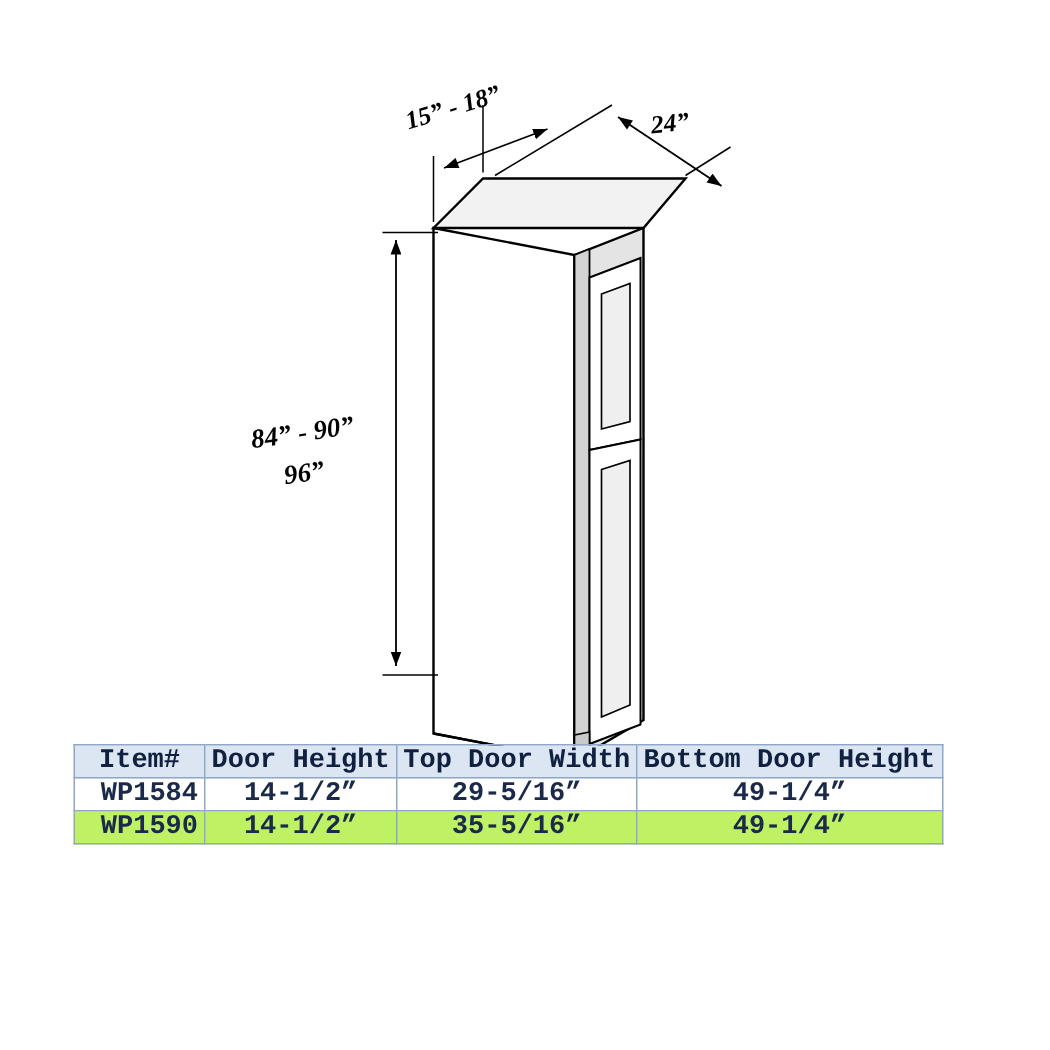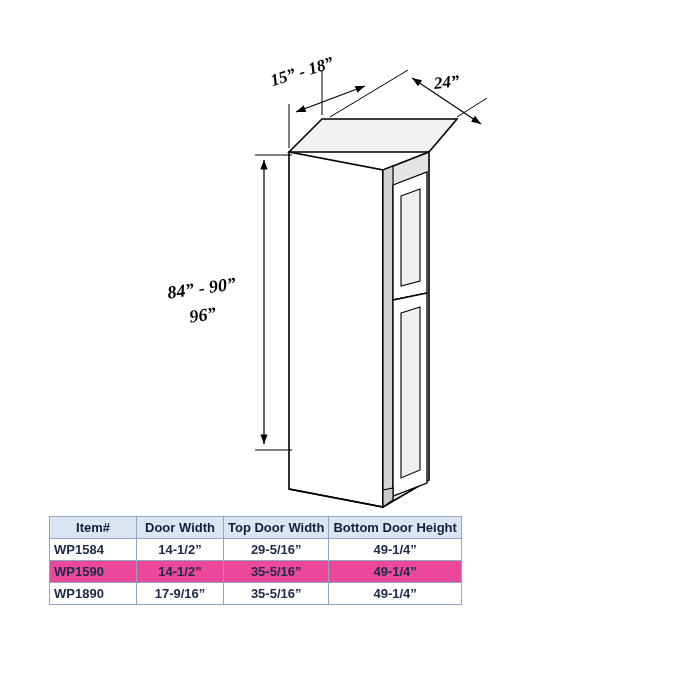--- a/index.html
+++ b/index.html
@@ -60,46 +60,46 @@
     top: 307px;
     font-size: 18px;
     transform: rotate(-8deg);
     transform-origin: left top;
   }
 
   
   #spec-table {
     position: absolute;
     left: 49px;
-    top: 516px;
+    top: 496px;
     border-collapse: collapse;
-    font-family: Liberation Sans, sans-serif;
-    font-size: 13px;
+    font-family: Liberation Mono, monospace;
+    font-size: 18px;
     color: #1b2a4a;
   }
   #spec-table th, #spec-table td {
     border: 1px solid #8ea7c7;
     padding: 2px 4px;
     text-align: center;
     height: 17px;
     line-height: 15px;
     font-weight: bold;
     white-space: nowrap;
   }
   #spec-table thead th {
     background: #dce6f2;
     color: #102040;
   }
   #spec-table tbody tr.even td {
     background: #ffffff;
   }
   #spec-table tbody tr.odd td {
-    background: #ec4899;
+    background: #bef264;
   }
-  #spec-table td.c0 { width: 78px; text-align: left; }
+  #spec-table td.c0 { width: 78px; text-align: right; }
   #spec-table td.c1 { width: 78px; }
   #spec-table td.c2 { width: 96px; }
   #spec-table td.c3 { width: 118px; }
 </style>
 </head>
 <body>
 
 <div id="stage">
 
   <svg class="diagram" viewBox="0 0 700 700">
@@ -155,40 +155,34 @@
 
   <div class="dimlabel" id="lbl-width">15” - 18”</div>
   <div class="dimlabel" id="lbl-depth">24”</div>
   <div class="dimlabel" id="lbl-height-1">84” - 90”</div>
   <div class="dimlabel" id="lbl-height-2">96”</div>
 
   <table id="spec-table">
     <thead>
       <tr>
         <th>Item#</th>
-        <th>Door Width</th>
+        <th>Door Height</th>
         <th>Top Door Width</th>
         <th>Bottom Door Height</th>
       </tr>
     </thead>
     <tbody>
       <tr class="even">
         <td class="c0">WP1584</td>
         <td class="c1">14-1/2”</td>
         <td class="c2">29-5/16”</td>
         <td class="c3">49-1/4”</td>
       </tr>
       <tr class="odd">
         <td class="c0">WP1590</td>
         <td class="c1">14-1/2”</td>
         <td class="c2">35-5/16”</td>
         <td class="c3">49-1/4”</td>
       </tr>
-      <tr class="even">
-        <td class="c0">WP1890</td>
-        <td class="c1">17-9/16”</td>
-        <td class="c2">35-5/16”</td>
-        <td class="c3">49-1/4”</td>
-      </tr>
     </tbody>
   </table>
 
 </div>
 
 </body></html>

